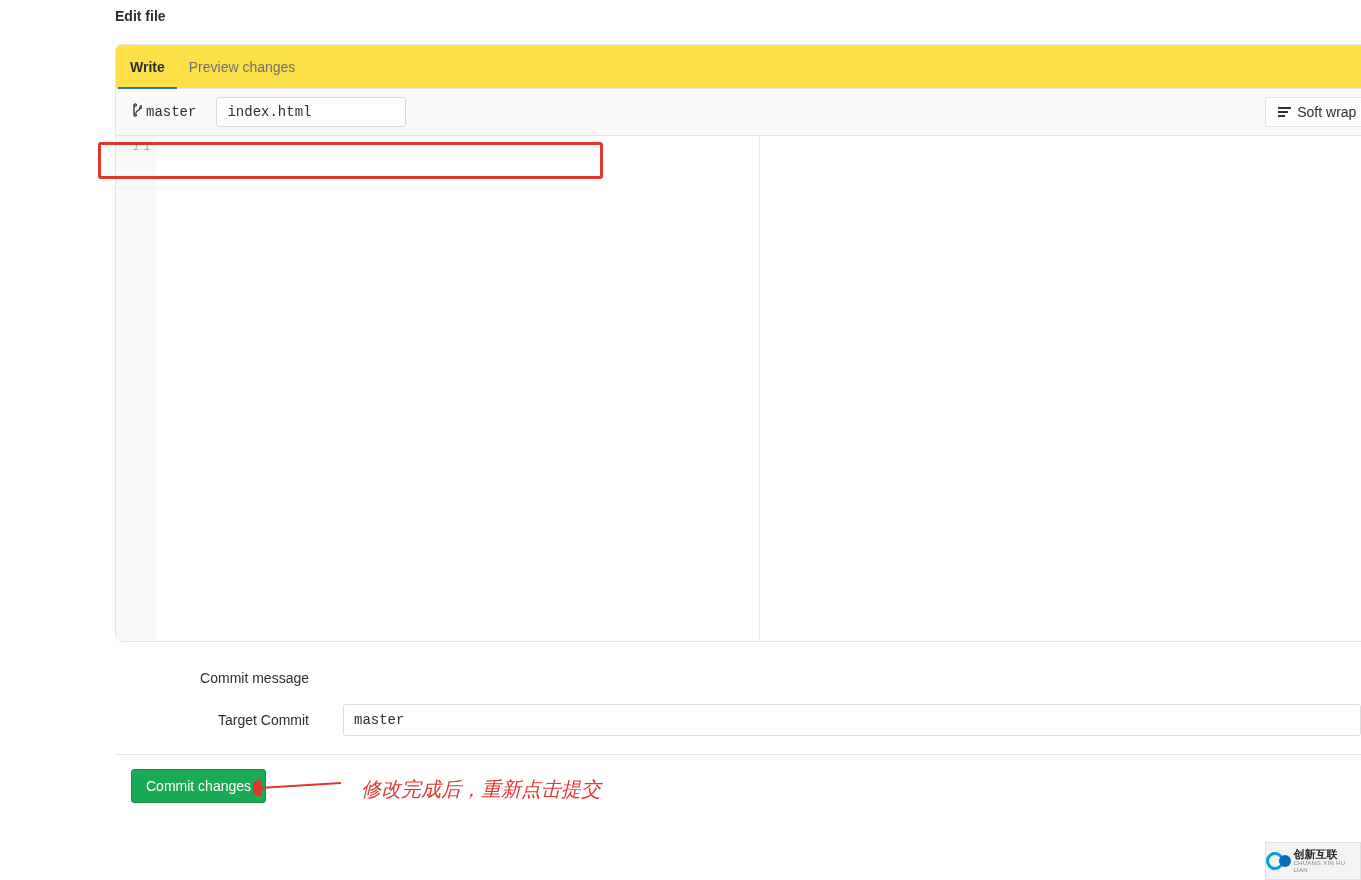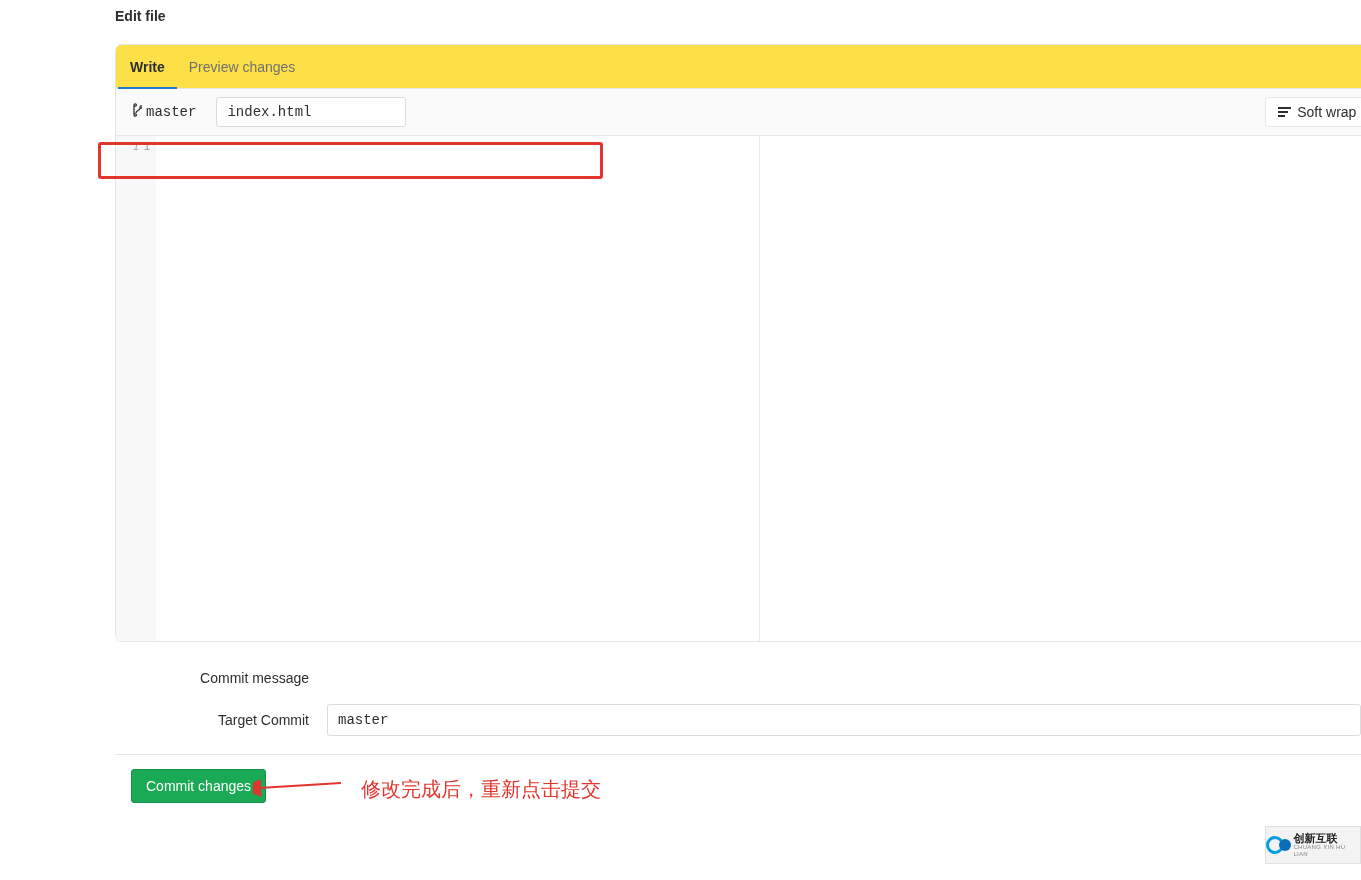--- a/index.html
+++ b/index.html
@@ -160,20 +160,21 @@
       pointer-events: none;
     }
     .commit-section {
       margin-top: 20px;
       width: 1246px;
     }
     .form-row {
       display: flex;
       align-items: flex-start;
       margin-bottom: 18px;
+      gap: 16px;
     }
     .form-label {
       width: 212px;
       text-align: right;
       padding-right: 18px;
       padding-top: 8px;
       color: #2e2e2e;
     }
     .form-control {
       flex: 1;
@@ -219,31 +220,32 @@
       border-radius: 3px;
       padding: 8px 14px;
       font-size: 14px;
       cursor: pointer;
     }
     .annotation {
       color: #e1352d;
       font-size: 20px;
       margin-left: 95px;
       position: relative;
+      font-style: italic;
     }
     .arrow-svg {
       position: absolute;
       left: 253px;
       top: 8px;
       pointer-events: none;
     }
     .watermark {
       position: absolute;
       right: 0;
-      bottom: 16px;
+      bottom: 0;
       width: 96px;
       height: 38px;
       background: #f3f3f3;
       border: 1px solid #e0e0e0;
       display: flex;
       align-items: center;
       justify-content: flex-end;
       gap: 4px;
       color: #555;
       font-size: 11px;

